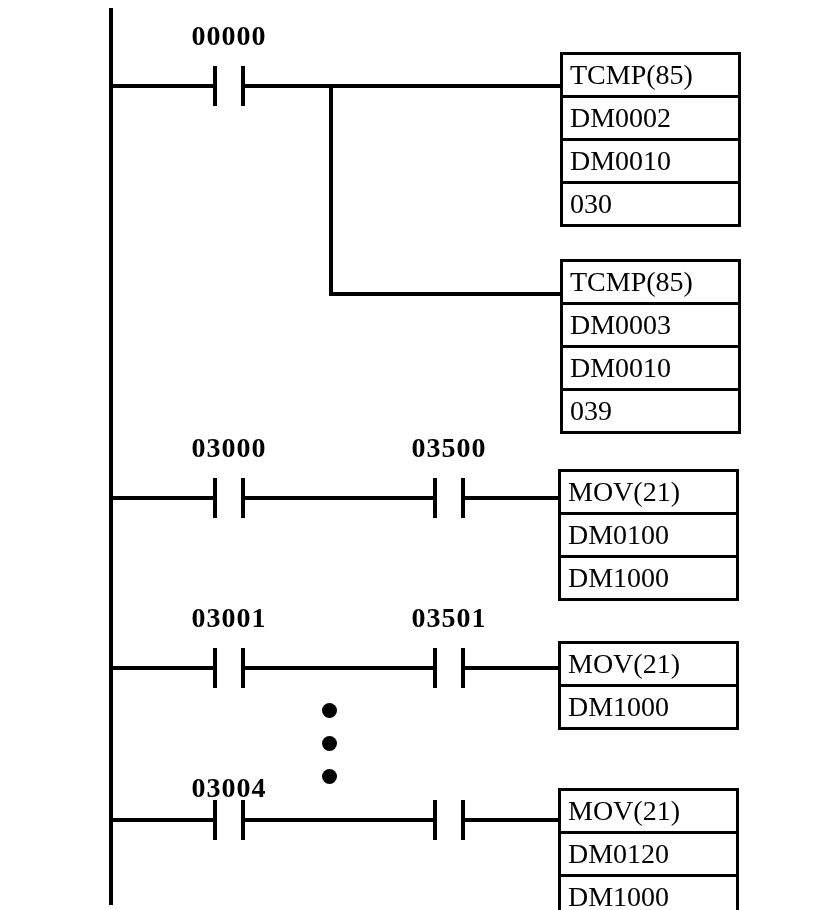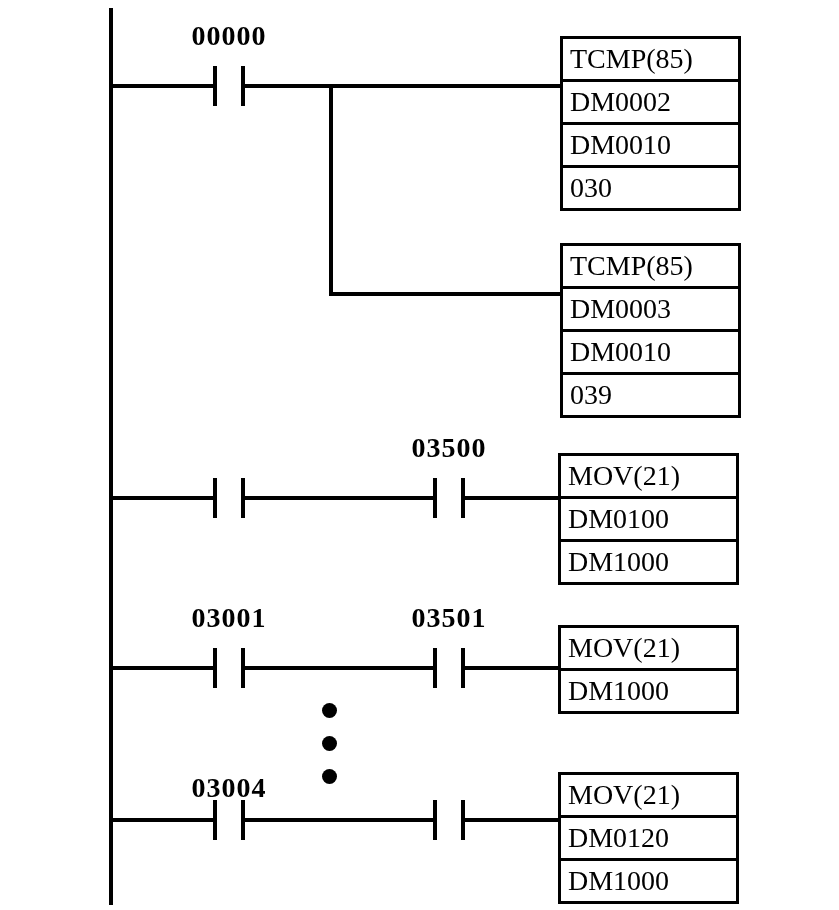--- a/index.html
+++ b/index.html
@@ -19,21 +19,21 @@
     position:absolute; width:110px;
     text-align:center; font-size:28px; font-weight:bold;
     letter-spacing:1px;
   }
   .block { position:absolute; width:181px; }
   .brow {
     height:46px; border:3px solid #000; margin-top:-3px;
     padding:4px 0 0 7px; font-size:28px; background:#fff;
     white-space:nowrap; overflow:hidden;
   }
-  .brow:first-child { margin-top:0; }
+  .brow:first-child { margin-top:16px; }
   .dot { position:absolute; width:15px; height:15px; border-radius:50%; background:#000; }
 </style>
 </head>
 <body>
 
 <div class="diagram">
 
   <div class="vline" style="left:109px; top:8px; height:897px;"></div>
 
   <div class="clabel" style="left:174px; top:20px;">00000</div>
@@ -52,20 +52,21 @@
     <div class="brow">030</div>
   </div>
 
   <div class="block" style="left:560px; top:243px;">
     <div class="brow">TCMP(85)</div>
     <div class="brow">DM0003</div>
     <div class="brow">DM0010</div>
     <div class="brow">039</div>
   </div>
 
+  <div class="clabel" style="left:174px; top:432px;">03000</div>
   <div class="clabel" style="left:394px; top:432px;">03500</div>
   <div class="hline" style="left:109px; top:496px; width:106px;"></div>
   <div class="cbar" style="left:213px; top:478px;"></div>
   <div class="cbar" style="left:241px; top:478px;"></div>
   <div class="hline" style="left:245px; top:496px; width:188px;"></div>
   <div class="cbar" style="left:433px; top:478px;"></div>
   <div class="cbar" style="left:461px; top:478px;"></div>
   <div class="hline" style="left:465px; top:496px; width:95px;"></div>
 
   <div class="block" style="left:558px; top:453px;">

